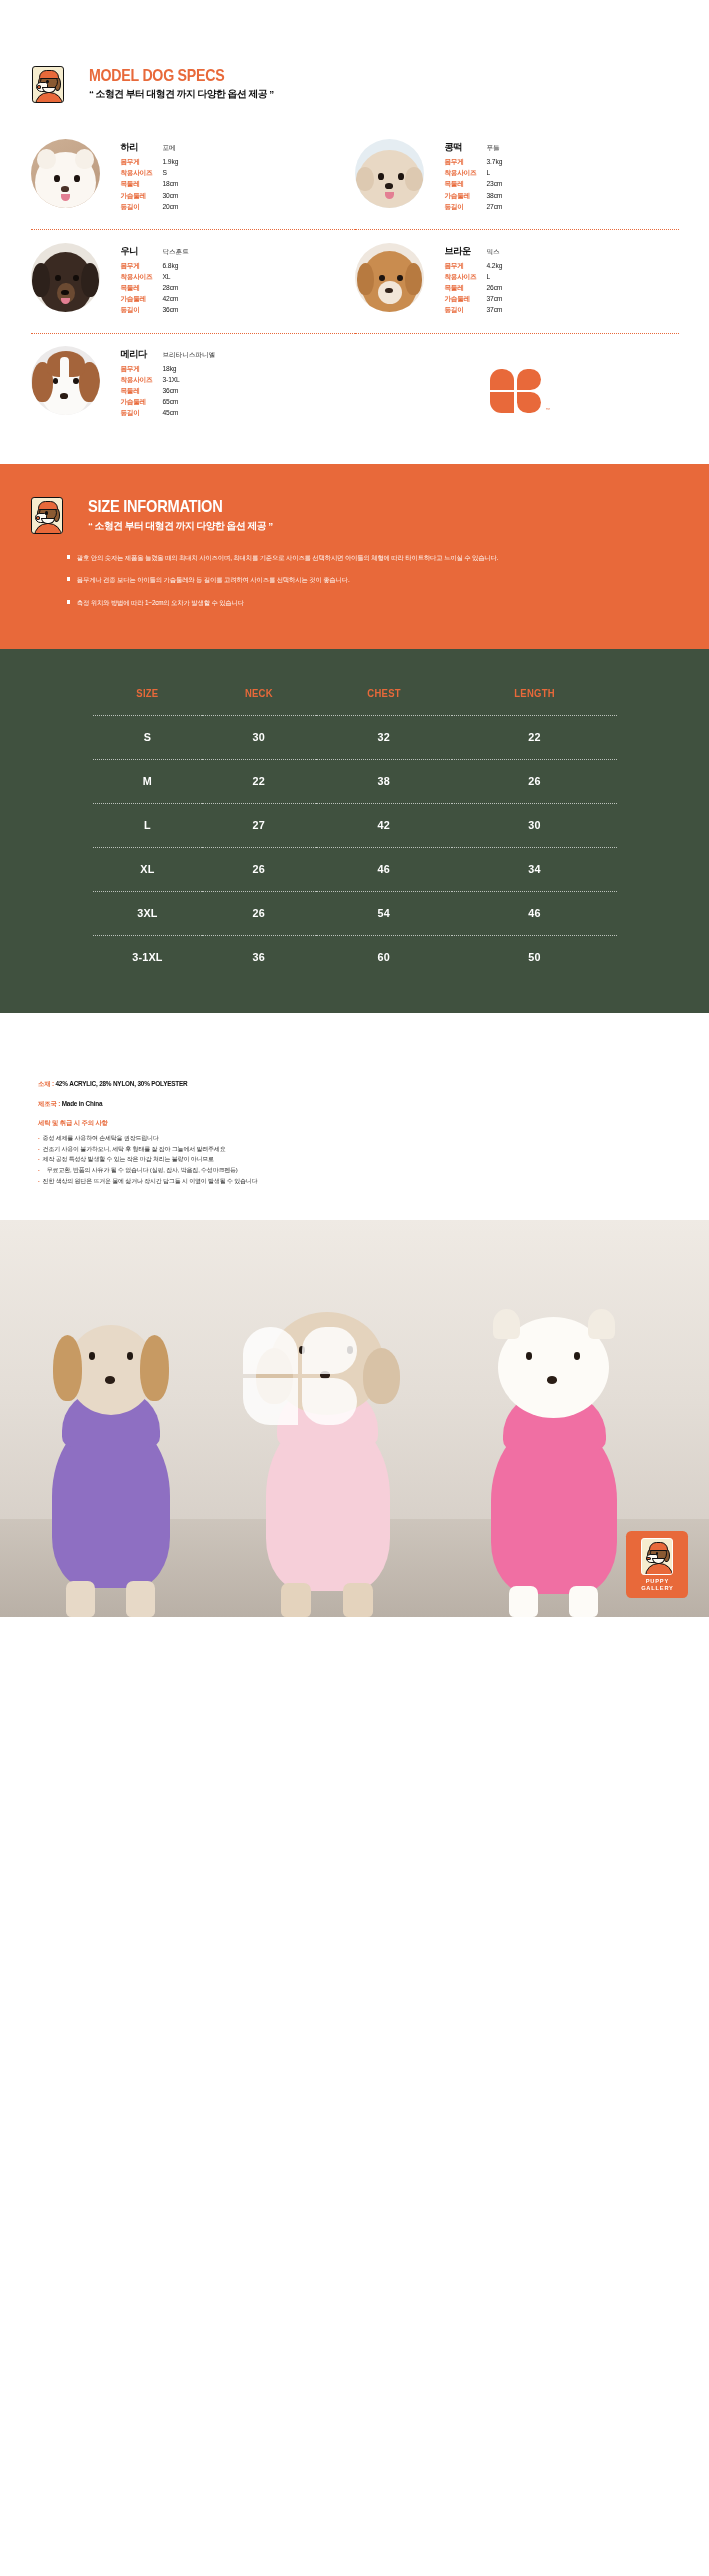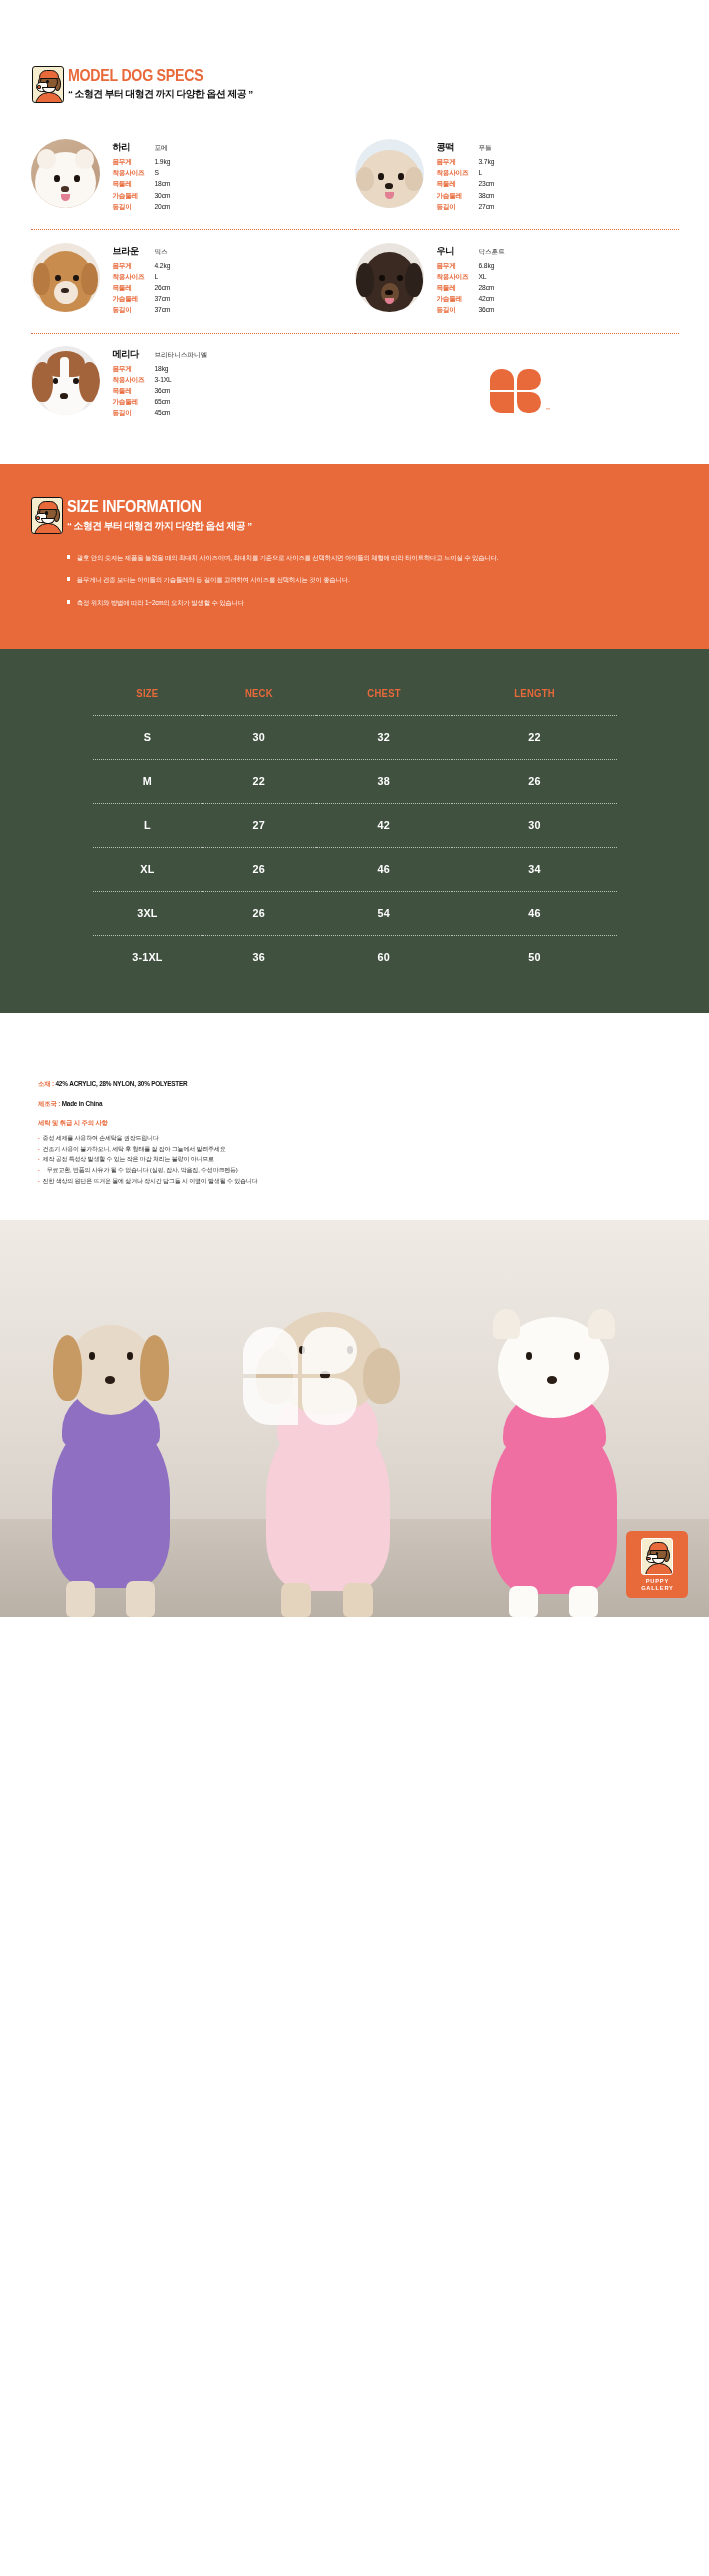--- a/index.html
+++ b/index.html
@@ -61,41 +61,41 @@
   }
   .mascot .m-collar {
     position:absolute; left:9.3px; bottom:9.3px;
     width:13.4px; height:6.2px;
     background:#fdf9f0; border:1.3px solid #111;
     border-radius:0 0 7.2px 7.2px;
   }
   .mascot.light .m-cap { background:#e8693a; }
 
   
-  .sec-head { display:flex; align-items:flex-start; gap:4px; }
+  .sec-head { display:flex; align-items:flex-start; gap:25px; }
   .sec-head .titles { padding-top:1px; }
   .sec-title-en {
     font-size:16.5px; font-weight:900; letter-spacing:-0.3px;
     color:#e8693a; line-height:1.05;
     transform:scaleX(0.86); transform-origin:left center;
   }
   .sec-title-kr {
     font-size:9.8px; font-weight:800; color:#111;
     letter-spacing:-0.5px; margin-top:3.6px; white-space:nowrap;
   }
 
   
   #specs { padding:66px 0 28px; }
   #specs .sec-head { padding-left:32px; }
 
   .dog-grid {
     display:grid; grid-template-columns:1fr 1fr;
     margin-top:24px; padding:0 31px;
   }
-  .dog-cell { display:flex; align-items:flex-start; gap:0; padding:12.4px 0 15.5px; }
+  .dog-cell { display:flex; align-items:flex-start; gap:8px; padding:12.4px 0 15.5px; }
   .dog-cell.rowline { border-top:1.5px dotted #e8693a; }
   .dog-cell.blank { border-top:none; }
 
   .dog-photo {
     width:69px; height:69px; border-radius:50%;
     flex:0 0 auto; overflow:hidden; position:relative;
     margin-right:12.4px;
   }
   
   .dp-bg { position:absolute; inset:0; }
@@ -304,59 +304,20 @@
           </div>
         <div class="dog-row">
             <span class="lbl">등길이</span>
             <span class="val">27cm</span>
           </div>
       </div>
     </div>
 
     <div class="dog-cell rowline">
       <div class="dog-photo">
-        <span class="dp-bg" style="background:#efe7de"></span>
-        <span class="dp-fur" style="left:6.2px;top:8.2px;width:57px;height:64px;background:#c98c4f"></span>
-        <span class="dp-ear" style="left:2.1px;top:20.6px;width:16.5px;height:32px;background:#b77a40"></span>
-        <span class="dp-ear" style="left:50px;top:20.6px;width:16.5px;height:32px;background:#b77a40"></span>
-        <span class="dp-fur" style="left:23px;top:38px;width:24px;height:23px;background:#f2e6d8"></span>
-        <span class="dp-eye" style="left:24px;top:32px"></span>
-        <span class="dp-eye" style="left:42px;top:32px"></span>
-        <span class="dp-nose" style="left:30px;top:45px;background:#32231b"></span>
-      </div>
-      <div class="dog-info">
-        <div class="dog-row name">
-            <span class="lbl">브라운</span>
-            <span class="val">믹스</span>
-          </div>
-        <div class="dog-row">
-            <span class="lbl">몸무게</span>
-            <span class="val">4.2kg</span>
-          </div>
-        <div class="dog-row">
-            <span class="lbl">착용사이즈</span>
-            <span class="val">L</span>
-          </div>
-        <div class="dog-row">
-            <span class="lbl">목둘레</span>
-            <span class="val">26cm</span>
-          </div>
-        <div class="dog-row">
-            <span class="lbl">가슴둘레</span>
-            <span class="val">37cm</span>
-          </div>
-        <div class="dog-row">
-            <span class="lbl">등길이</span>
-            <span class="val">37cm</span>
-          </div>
-      </div>
-    </div>
-
-    <div class="dog-cell rowline">
-      <div class="dog-photo">
         <span class="dp-bg" style="background:#e9e4dd"></span>
         <span class="dp-fur" style="left:7.2px;top:9.3px;width:55px;height:62px;background:#3a2a22"></span>
         <span class="dp-ear" style="left:1px;top:20.6px;width:17.5px;height:34px;background:#2d211b"></span>
         <span class="dp-ear" style="left:50px;top:20.6px;width:17.5px;height:34px;background:#2d211b"></span>
         <span class="dp-fur" style="left:26px;top:40px;width:17.5px;height:20.6px;background:#6b4a32"></span>
         <span class="dp-eye" style="left:24px;top:32px;background:#120c09"></span>
         <span class="dp-eye" style="left:42px;top:32px;background:#120c09"></span>
         <span class="dp-nose" style="left:30px;top:47px;background:#100a07"></span>
         <span class="dp-tong" style="left:30px;top:55px"></span>
       </div>
@@ -377,20 +338,59 @@
             <span class="lbl">목둘레</span>
             <span class="val">28cm</span>
           </div>
         <div class="dog-row">
             <span class="lbl">가슴둘레</span>
             <span class="val">42cm</span>
           </div>
         <div class="dog-row">
             <span class="lbl">등길이</span>
             <span class="val">36cm</span>
+          </div>
+      </div>
+    </div>
+
+    <div class="dog-cell rowline">
+      <div class="dog-photo">
+        <span class="dp-bg" style="background:#efe7de"></span>
+        <span class="dp-fur" style="left:6.2px;top:8.2px;width:57px;height:64px;background:#c98c4f"></span>
+        <span class="dp-ear" style="left:2.1px;top:20.6px;width:16.5px;height:32px;background:#b77a40"></span>
+        <span class="dp-ear" style="left:50px;top:20.6px;width:16.5px;height:32px;background:#b77a40"></span>
+        <span class="dp-fur" style="left:23px;top:38px;width:24px;height:23px;background:#f2e6d8"></span>
+        <span class="dp-eye" style="left:24px;top:32px"></span>
+        <span class="dp-eye" style="left:42px;top:32px"></span>
+        <span class="dp-nose" style="left:30px;top:45px;background:#32231b"></span>
+      </div>
+      <div class="dog-info">
+        <div class="dog-row name">
+            <span class="lbl">브라운</span>
+            <span class="val">믹스</span>
+          </div>
+        <div class="dog-row">
+            <span class="lbl">몸무게</span>
+            <span class="val">4.2kg</span>
+          </div>
+        <div class="dog-row">
+            <span class="lbl">착용사이즈</span>
+            <span class="val">L</span>
+          </div>
+        <div class="dog-row">
+            <span class="lbl">목둘레</span>
+            <span class="val">26cm</span>
+          </div>
+        <div class="dog-row">
+            <span class="lbl">가슴둘레</span>
+            <span class="val">37cm</span>
+          </div>
+        <div class="dog-row">
+            <span class="lbl">등길이</span>
+            <span class="val">37cm</span>
           </div>
       </div>
     </div>
 
     <div class="dog-cell rowline">
       <div class="dog-photo">
         <span class="dp-bg" style="background:#eceaea"></span>
         <span class="dp-fur" style="left:8.2px;top:7.2px;width:53px;height:64px;background:#fbfaf8"></span>
         <span class="dp-ear" style="left:1px;top:15.5px;width:20.6px;height:40px;background:#a4643b"></span>
         <span class="dp-ear" style="left:48px;top:15.5px;width:20.6px;height:40px;background:#a4643b"></span>

